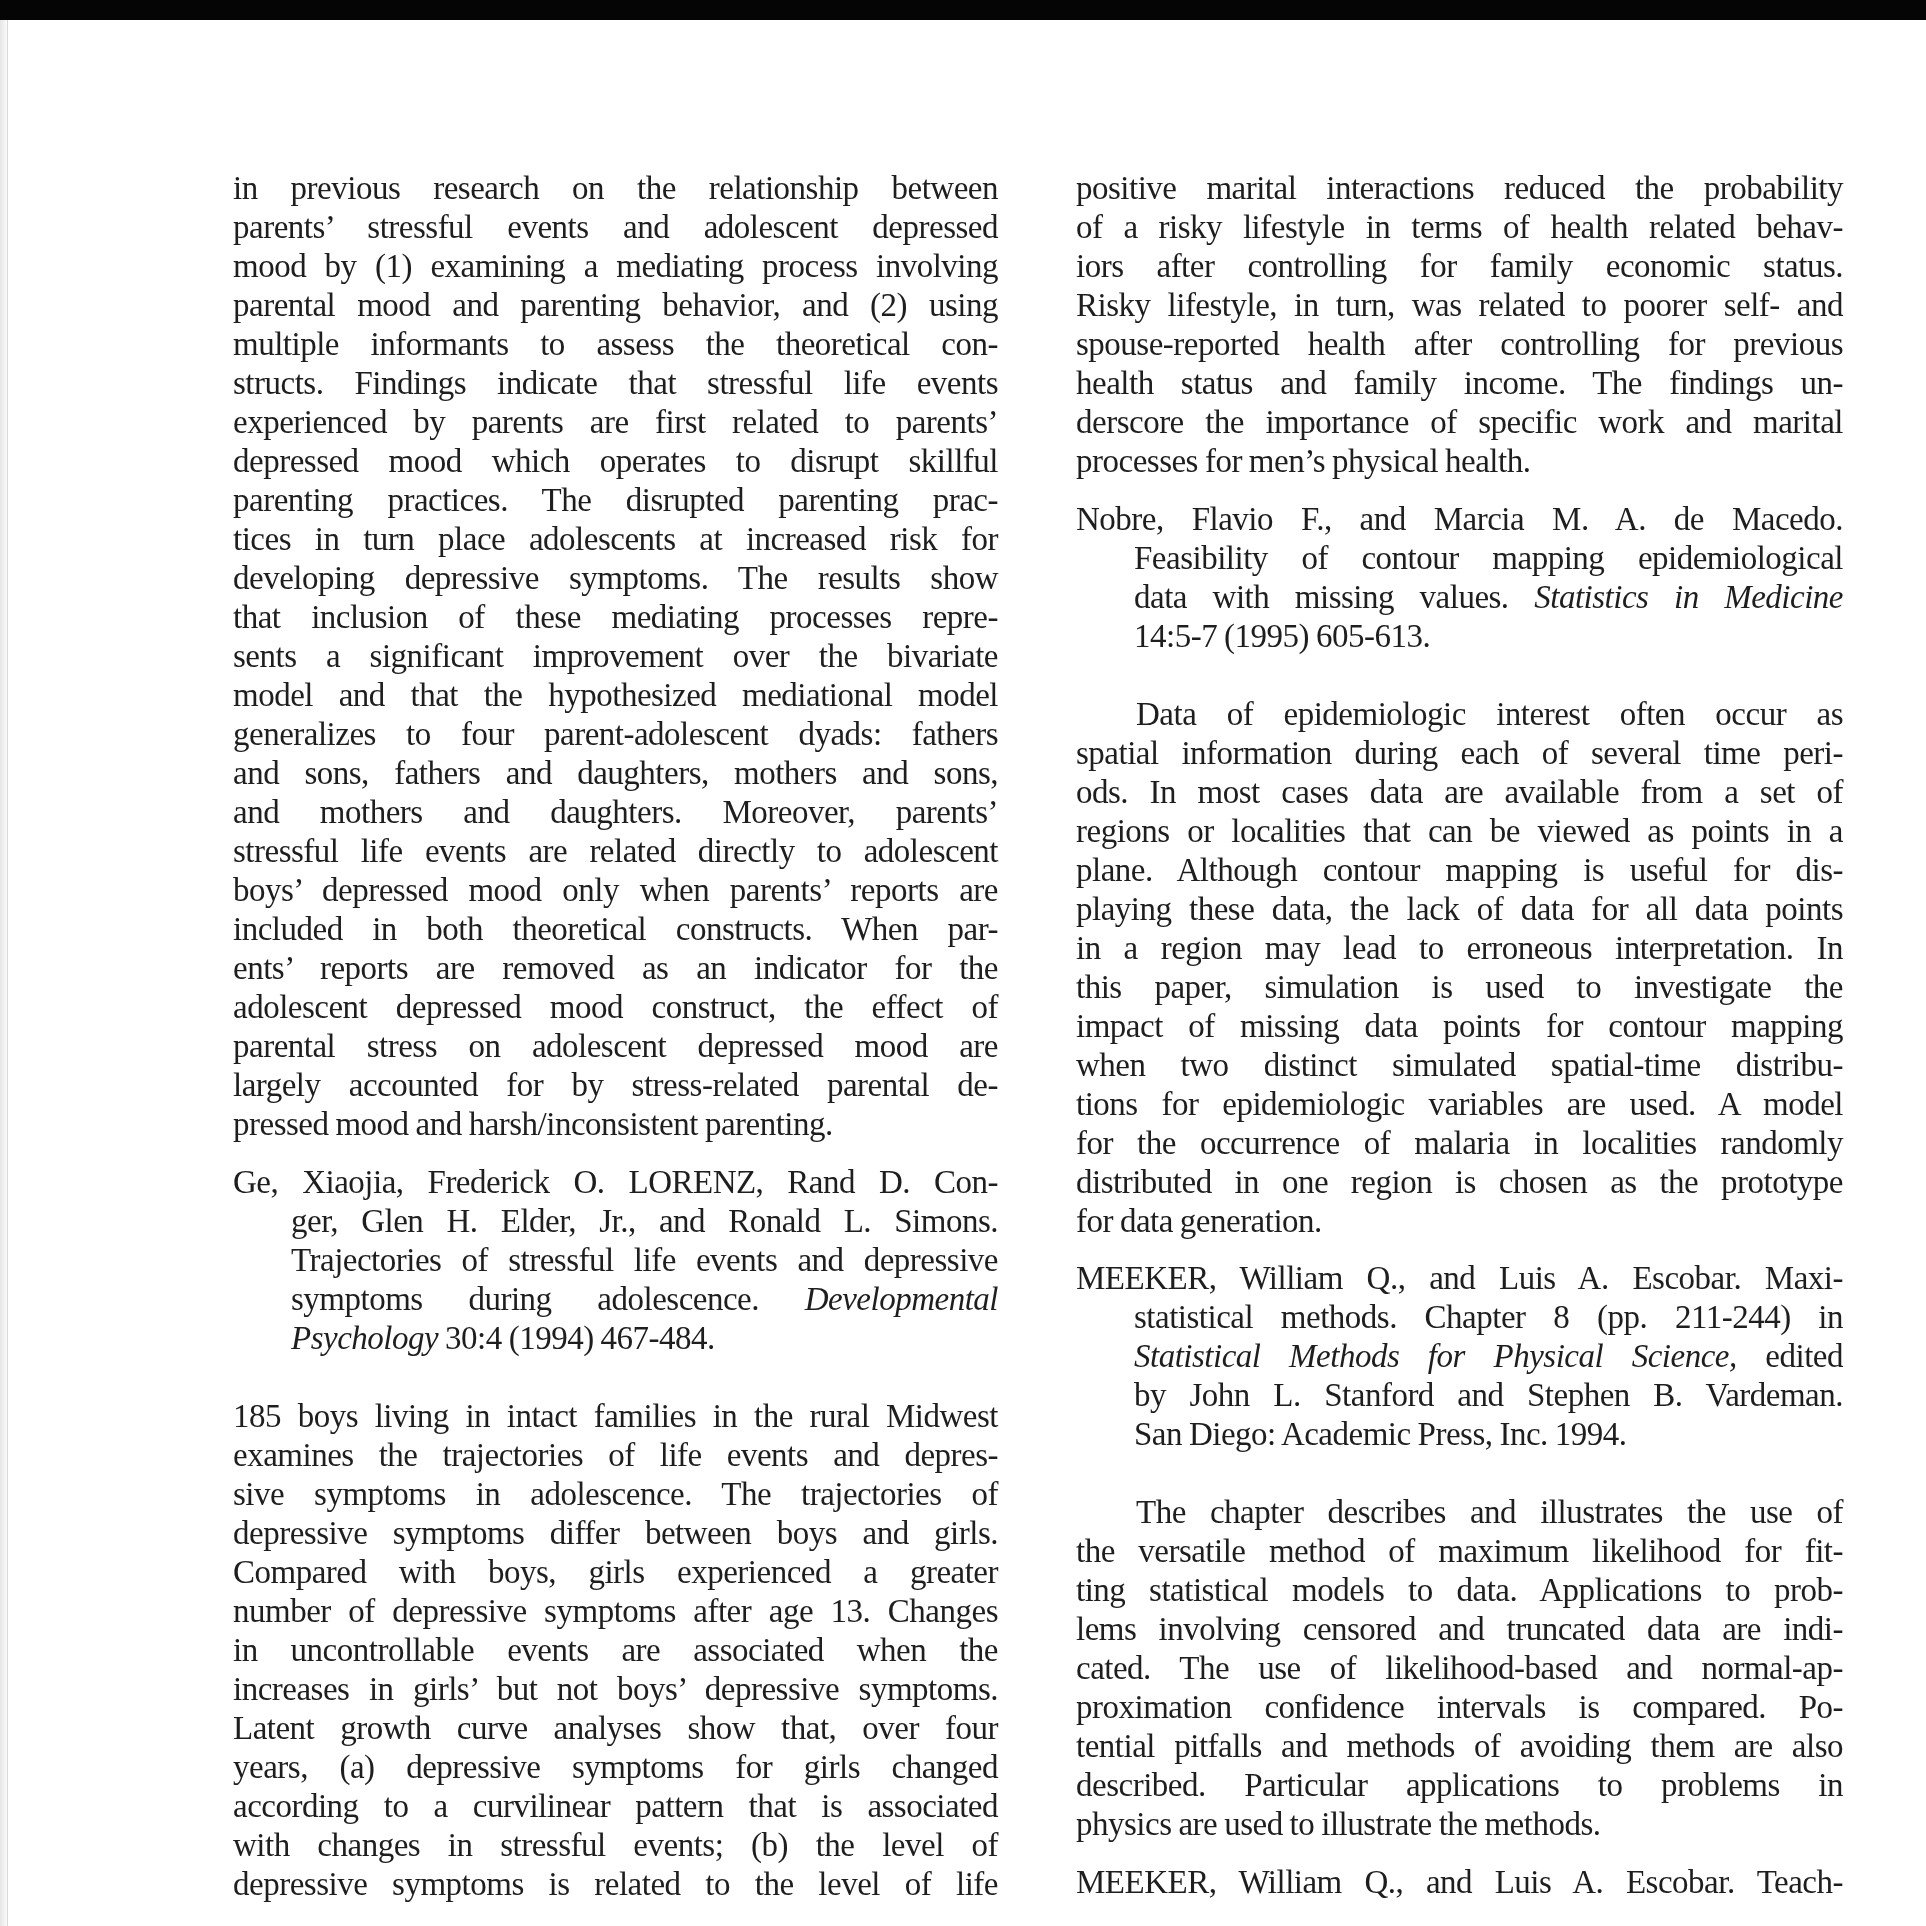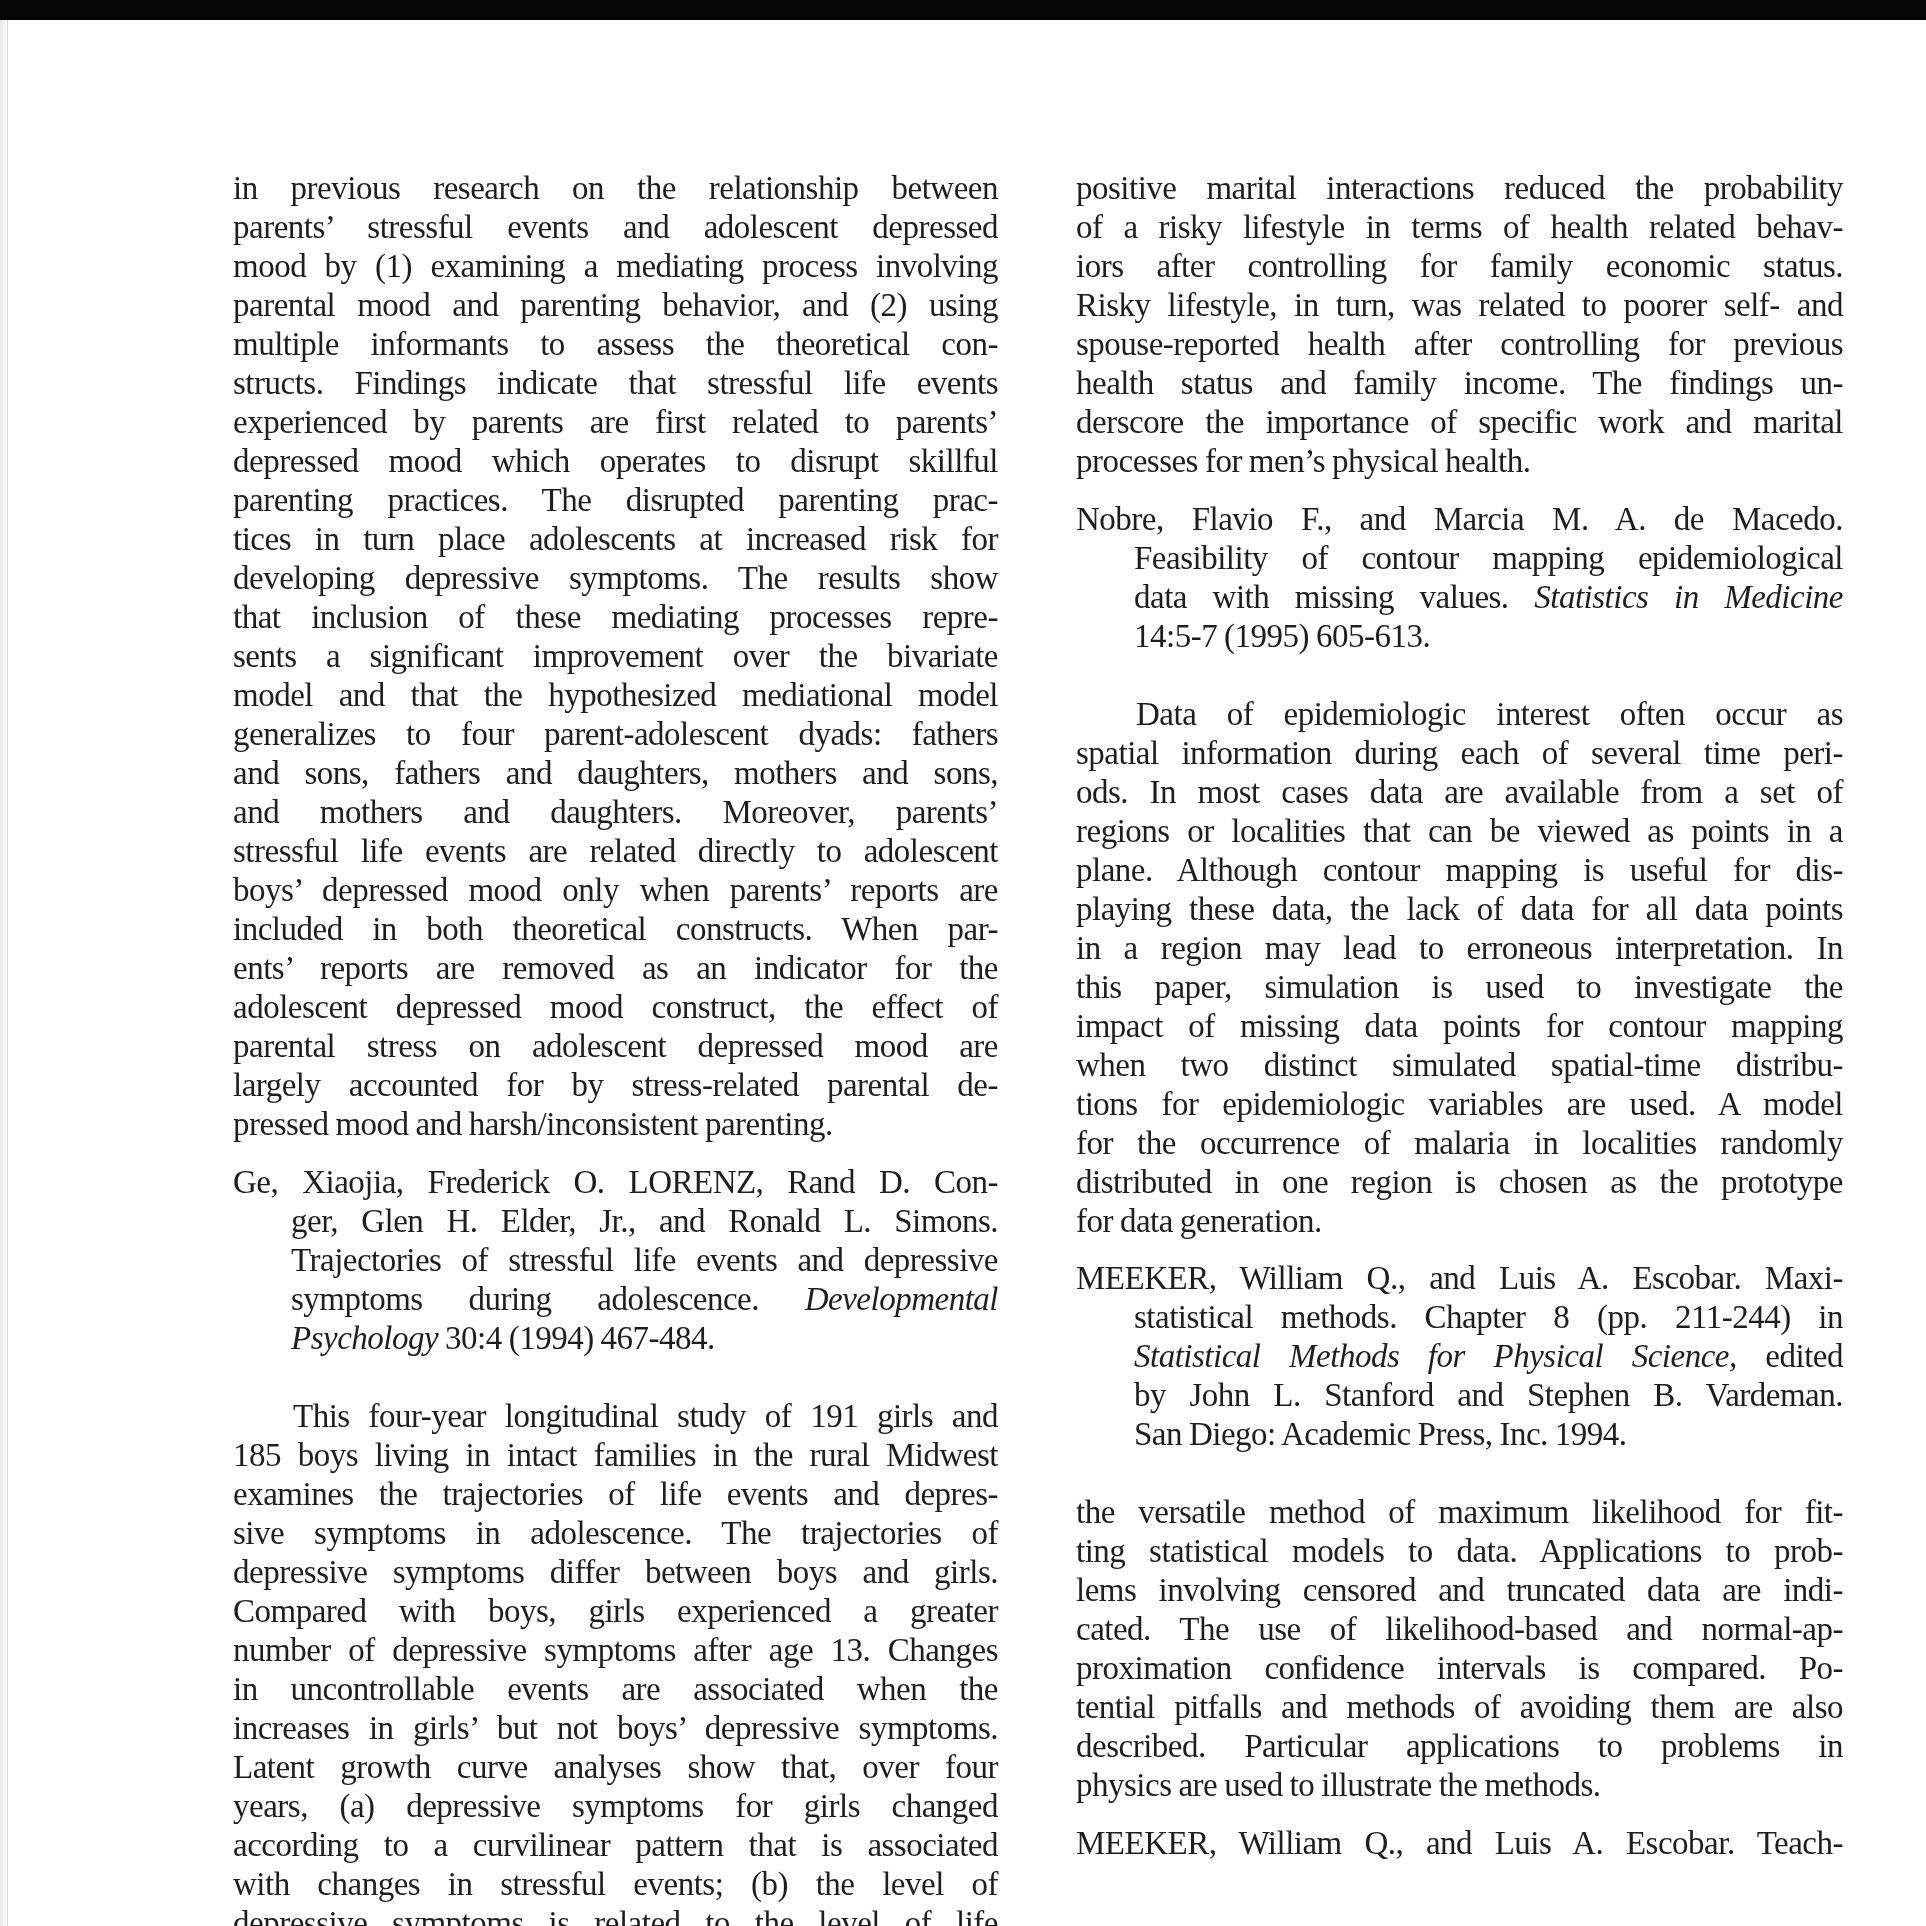--- a/index.html
+++ b/index.html
@@ -78,21 +78,20 @@
   <div>
     <span class="line"><span>Ge, Xiaojia, </span><b>Frederick O. LORENZ,</b><span> Rand D. Con-</span></span>
     <span class="line hang">ger, Glen H. Elder, Jr., and Ronald L. Simons.</span>
     <span class="line hang">Trajectories of stressful life events and depressive</span>
     <span class="line hang"><span>symptoms during adolescence. </span><i>Developmental</i></span>
     <span class="line hang last"><i>Psychology</i><span> 30:4 (1994) 467-484.</span></span>
 
     <div class="gap"></div>
 
     <div>
-      <span class="line indent">This four-year longitudinal study of 191 girls and</span>
       <span class="line">185 boys living in intact families in the rural Midwest</span>
       <span class="line">examines the trajectories of life events and depres-</span>
       <span class="line">sive symptoms in adolescence. The trajectories of</span>
       <span class="line">depressive symptoms differ between boys and girls.</span>
       <span class="line">Compared with boys, girls experienced a greater</span>
       <span class="line">number of depressive symptoms after age 13. Changes</span>
       <span class="line">in uncontrollable events are associated when the</span>
       <span class="line">increases in girls’ but not boys’ depressive symptoms.</span>
       <span class="line">Latent growth curve analyses show that, over four</span>
       <span class="line">years, (a) depressive symptoms for girls changed</span>
@@ -151,20 +150,21 @@
   <div>
     <span class="line"><b>MEEKER, William Q.,</b><span> and Luis A. Escobar. Maxi-</span></span>
     <span class="line hang">statistical methods. Chapter 8 (pp. 211-244) in</span>
     <span class="line hang"><i>Statistical Methods for Physical Science,</i><span> edited</span></span>
     <span class="line hang">by John L. Stanford and Stephen B. Vardeman.</span>
     <span class="line hang last">San Diego: Academic Press, Inc. 1994.</span>
 
     <div class="gap"></div>
 
     <div>
+      <span class="line indent">The chapter describes and illustrates the use of</span>
       <span class="line">the versatile method of maximum likelihood for fit-</span>
       <span class="line">ting statistical models to data. Applications to prob-</span>
       <span class="line">lems involving censored and truncated data are indi-</span>
       <span class="line">cated. The use of likelihood-based and normal-ap-</span>
       <span class="line">proximation confidence intervals is compared. Po-</span>
       <span class="line">tential pitfalls and methods of avoiding them are also</span>
       <span class="line">described. Particular applications to problems in</span>
       <span class="line last">physics are used to illustrate the methods.</span>
     </div>
   </div>

